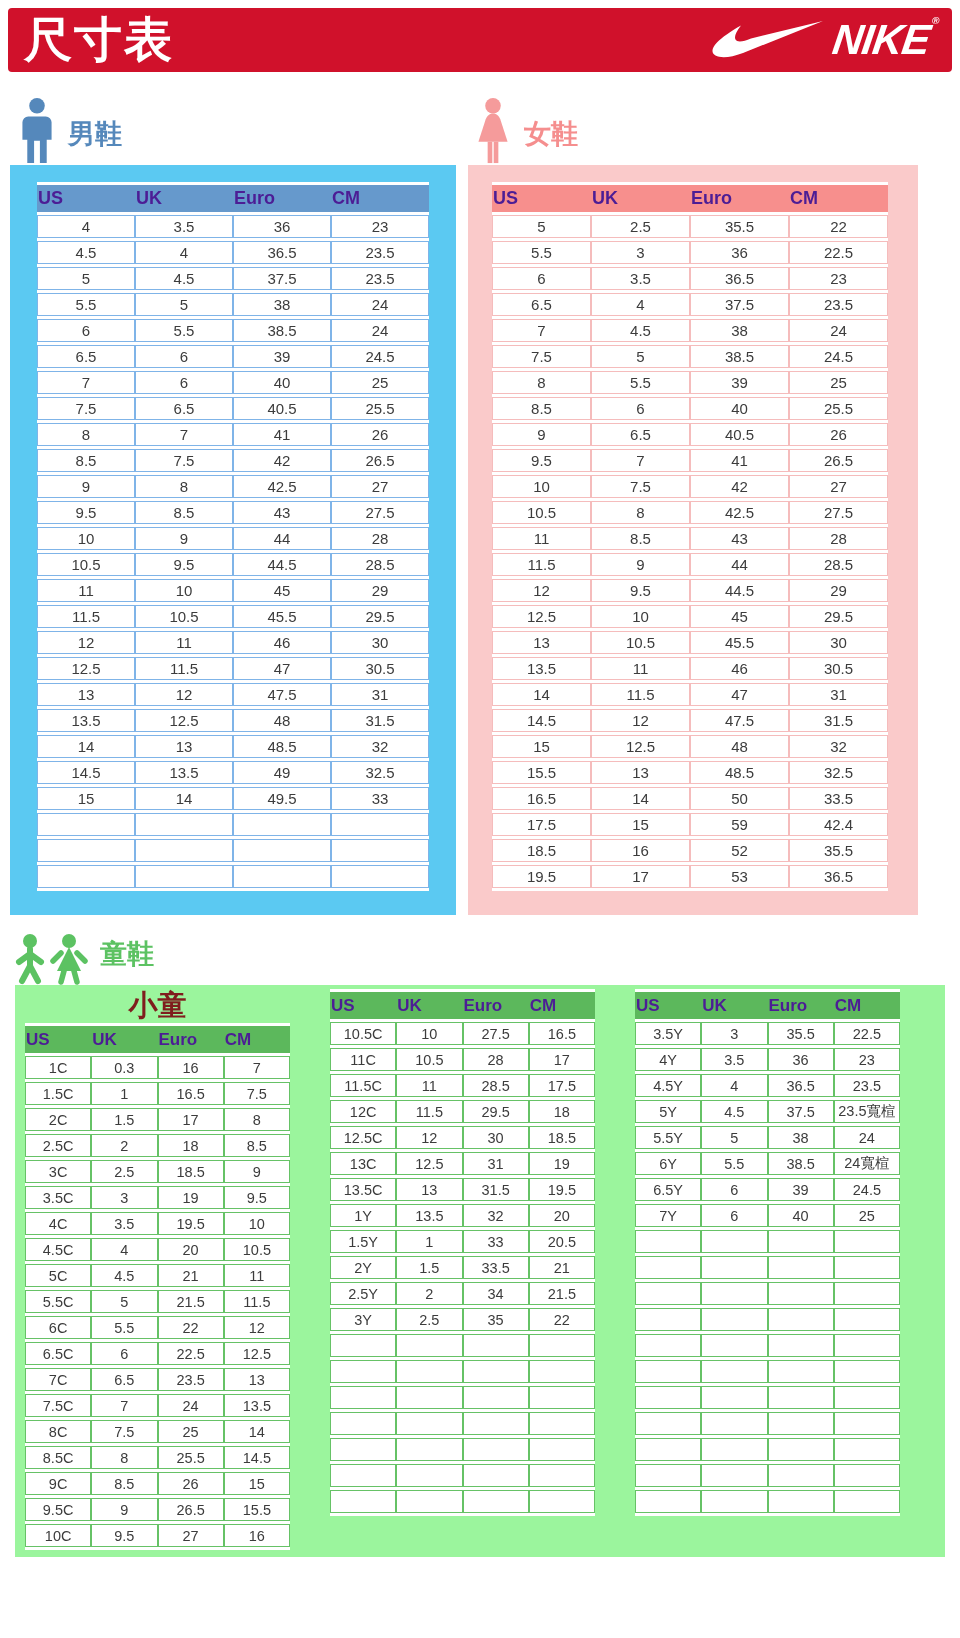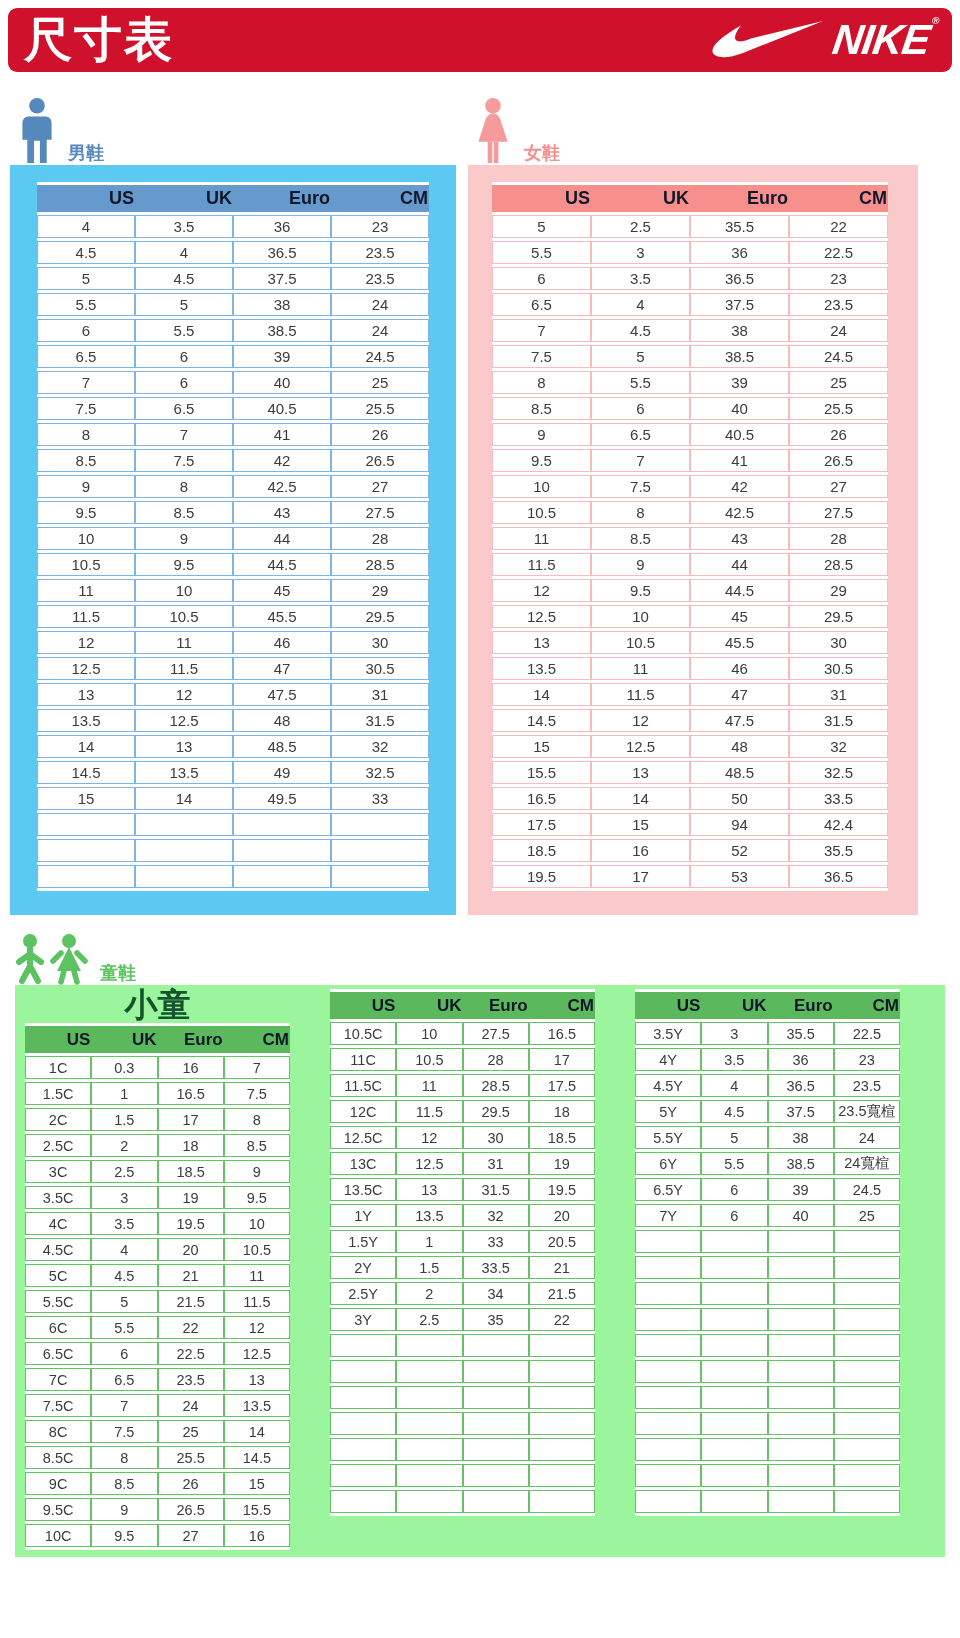--- a/index.html
+++ b/index.html
@@ -1,57 +1,57 @@
 <!DOCTYPE html>
 <html style="--banner-red: #D0112B; --men-panel: #5BC9F2; --men-header: #6699CC; --men-accent: #5588BB; --men-border: #7FB4E8; --women-panel: #FACACA; --women-header: #F78F8D; --women-accent: #F58E8E; --women-border: #F5BCBC; --kids-panel: #9BF59D; --kids-header: #5CB85C; --kids-accent: #5CC262; --kids-border: #66C266; --cell-text: #3C3C3C;"><head>
 <meta charset="utf-8">
 <style>
   html,body{margin:0;padding:0;background:#ffffff;}
   body{font-family:"Liberation Sans","DejaVu Sans",sans-serif;}
   #page{position:relative;width:960px;height:1638px;background:#ffffff;overflow:hidden;}
 
   
   .banner{position:absolute;left:8px;top:8px;width:944px;height:64px;
-          background:var(--banner-red,#D0112B);border-radius:9px;}
+          background:var(--banner-red,#D0112B);border-radius:4px;}
   .page-title{position:absolute;left:16px;top:0;line-height:64px;color:#fff;
               font-size:48px;font-weight:bold;letter-spacing:2px;}
   .nike-logo{position:absolute;right:16px;top:8px;height:48px;display:flex;align-items:center;gap:8px;}
   .nike-word{color:#fff;font-size:42px;font-weight:bold;font-style:italic;
              letter-spacing:-1px;transform:skewX(-8deg);line-height:48px;}
   .nike-word sup{font-size:10px;vertical-align:top;line-height:10px;}
 
   
   .section-label{position:absolute;display:flex;align-items:flex-end;gap:8px;}
-  .section-label .txt{font-size:18px;font-weight:bold;padding-bottom:0;}
+  .section-label .txt{font-size:27px;font-weight:bold;padding-bottom:13px;}
   .men-label{left:14px;top:97px;}
   .men-label .txt{color:var(--men-accent,#5588BB);}
   .women-label{left:470px;top:97px;font-family:Liberation Mono, monospace;}
   .women-label .txt{color:var(--women-accent,#F58E8E);}
   .kids-label{left:14px;top:933px;}
   .kids-label .txt{color:var(--kids-accent,#5CC262);}
 
   
   .panel{position:absolute;}
   .panel-men{left:10px;top:165px;width:446px;height:750px;background:var(--men-panel,#5BC9F2);}
   .panel-women{left:468px;top:165px;width:450px;height:750px;background:var(--women-panel,#FACACA);}
   .panel-kids{left:15px;top:985px;width:930px;height:572px;background:var(--kids-panel,#9BF59D);}
 
   .table-host-men{padding:17px 27px 0 27px;}
   .table-host-women{padding:17px 30px 0 24px;}
 
   .kid-block{position:absolute;top:4px;width:265px;}
   .kid-block-1{left:10px;}
   .kid-block-2{left:315px;}
   .kid-block-3{left:620px;}
-  .kid-title{text-align:center;color:#14532d;font-size:33px;font-weight:bold;height:34px;line-height:32px;}
+  .kid-title{text-align:center;color:#7f1d1d;font-size:29px;font-weight:bold;height:34px;line-height:32px;}
 
   
   table{border-collapse:separate;border-spacing:0 3px;width:100%;table-layout:fixed;background:#fff;}
   th{box-sizing:border-box;height:27px;border:1px solid transparent;
-     color:#0f172a;font-weight:bold;font-size:18px;text-align:right;padding:0;}
+     color:#4c1d95;font-weight:bold;font-size:18px;text-align:left;padding:0;}
   td{box-sizing:border-box;height:23px;background:#fff;text-align:center;
      font-size:15px;color:var(--cell-text,#3C3C3C);padding:0;white-space:nowrap;overflow:hidden;}
   .panel-men th{background:var(--men-header,#6699CC);border-color:var(--men-header,#6699CC);}
   .panel-men td{border:1px solid var(--men-border,#7FB4E8);}
   .panel-women th{background:var(--women-header,#F78F8D);border-color:var(--women-header,#F78F8D);}
   .panel-women td{border:1px solid var(--women-border,#F5BCBC);}
   .panel-kids th{background:var(--kids-header,#5CB85C);border-color:var(--kids-header,#5CB85C);font-size:17px;}
   .panel-kids td{border:1px solid var(--kids-border,#66C266);font-size:14.5px;}
 </style>
 </head>
@@ -409,21 +409,21 @@
             </tr>
             <tr>
               <td>16.5</td>
               <td>14</td>
               <td>50</td>
               <td>33.5</td>
             </tr>
             <tr>
               <td>17.5</td>
               <td>15</td>
-              <td>94</td>
+              <td>59</td>
               <td>42.4</td>
             </tr>
             <tr>
               <td>18.5</td>
               <td>16</td>
               <td>52</td>
               <td>35.5</td>
             </tr>
             <tr>
               <td>19.5</td>

